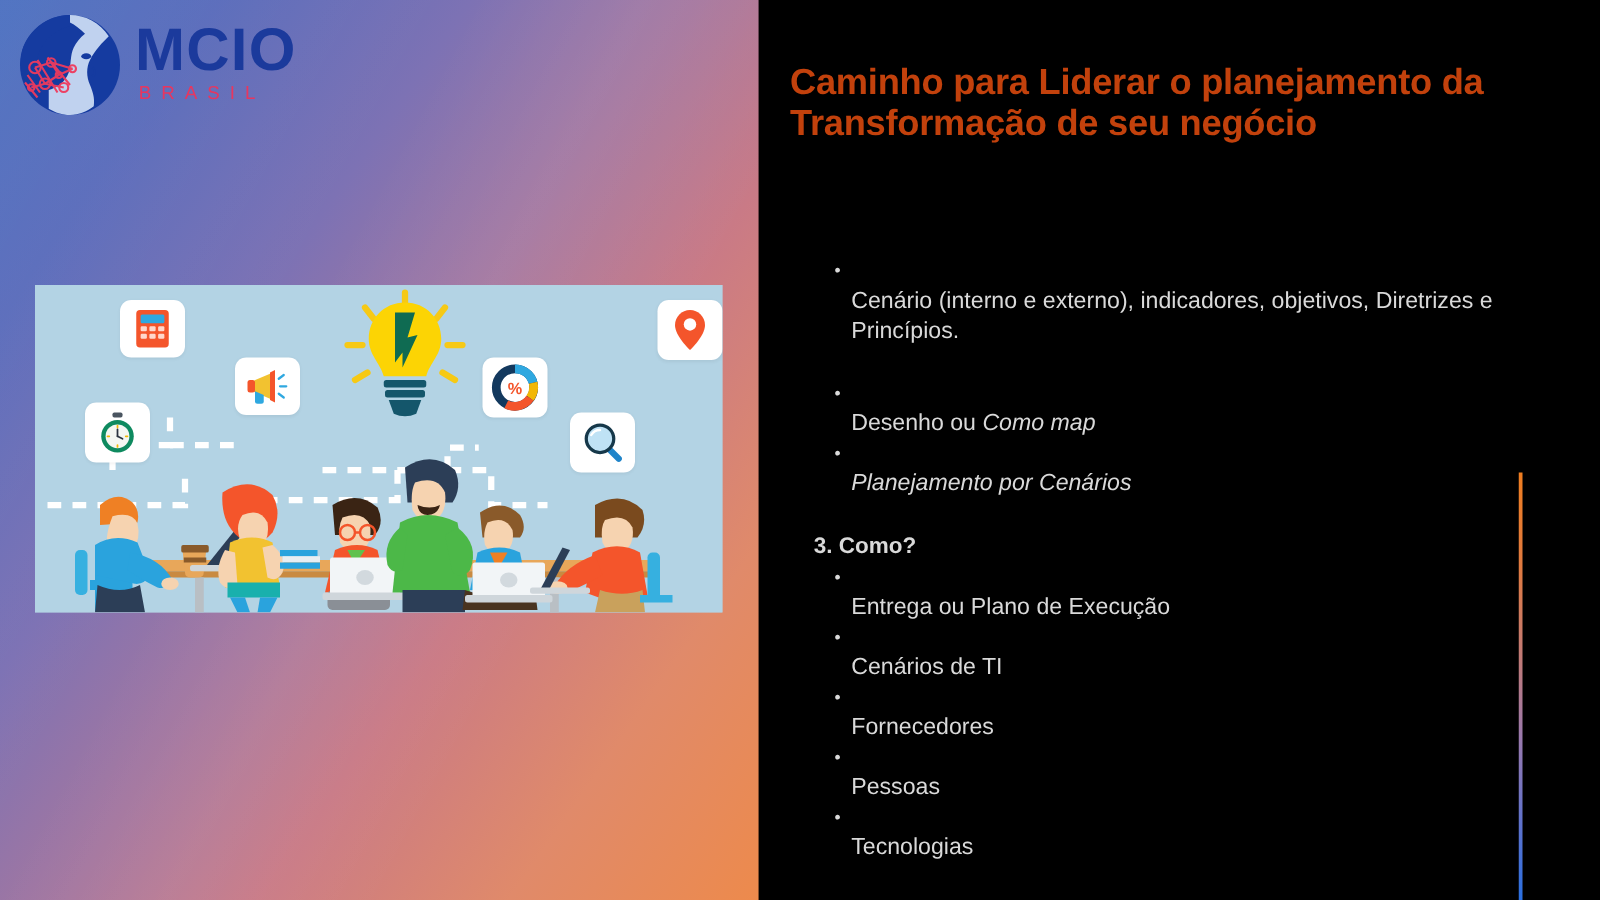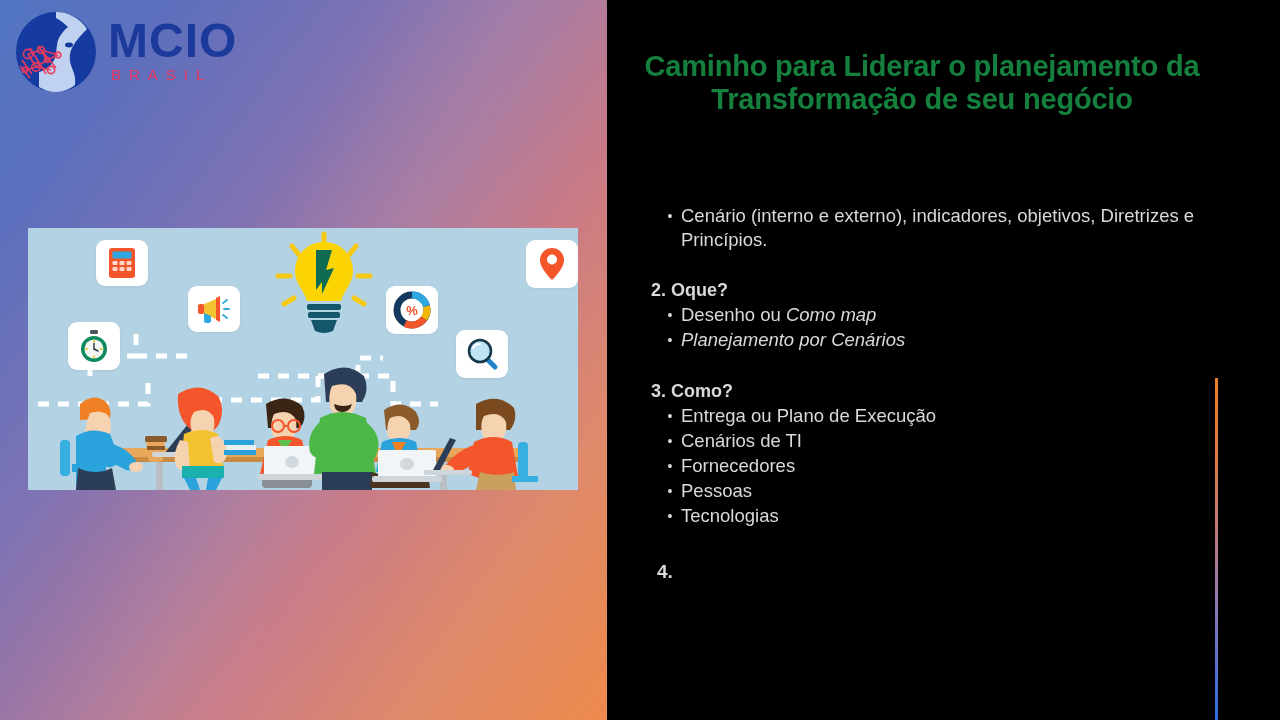--- a/index.html
+++ b/index.html
@@ -46,35 +46,34 @@
     display:flex;align-items:center;justify-content:center;
     box-shadow:0 1px 3px rgba(0,0,0,0.06);
   }
 
   .lightbulb{position:absolute;}
 
   
   .right{position:absolute;left:607px;top:0;width:673px;height:720px;background:#000;}
   .title{
     position:absolute;left:25px;top:50px;width:580px;
-    color:#15803d;font-size:29px;font-weight:700;line-height:33px;
+    color:#c2410c;font-size:29px;font-weight:700;line-height:33px;
     letter-spacing:-0.2px;
-    text-align:center;
   }
   .body{position:absolute;left:38px;top:204px;width:600px;}
   .sec-head{
     color:#d9d9d9;font-size:18px;font-weight:700;line-height:24px;
     margin:0 0 1px 6px;
   }
   .bullet{
     display:flex;color:#d9d9d9;font-size:18.5px;line-height:24px;
     margin-left:14px;
   }
   .bullet .dot{width:22px;flex:0 0 22px;text-align:center;font-size:14px;line-height:25px;}
-  .bullet .txt{flex:1;}
+  .bullet .txt{flex:1;margin-top:24px;}
   .ital{font-style:italic;}
   .gap{height:26px;}
   .final{
     display:flex;color:#d9d9d9;font-size:19px;font-weight:700;line-height:26px;
     margin-left:12px;margin-top:30px;
   }
   .final .num{width:46px;flex:0 0 46px;}
 
   
   .accent-line{
@@ -348,21 +347,20 @@
       <div>
         <div class="bullet">
           <span class="dot">•</span>
           <span class="txt">Cenário (interno e externo),  indicadores, objetivos, Diretrizes  e Princípios.</span>
         </div>
       </div>
 
       <div class="gap"></div>
 
       <div>
-        <div class="sec-head">2. Oque?</div>
         <div class="bullet">
           <span class="dot">•</span>
           <span class="txt"><span>Desenho ou </span><span class="ital">Como map</span></span>
         </div>
         <div class="bullet">
           <span class="dot">•</span>
           <span class="txt ital">Planejamento por Cenários</span>
         </div>
       </div>
 

